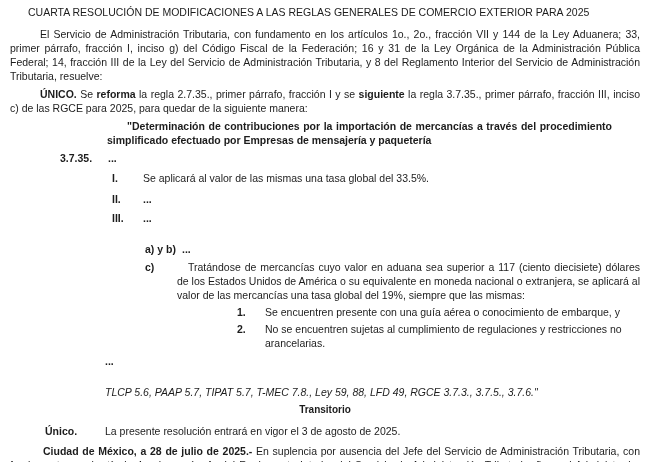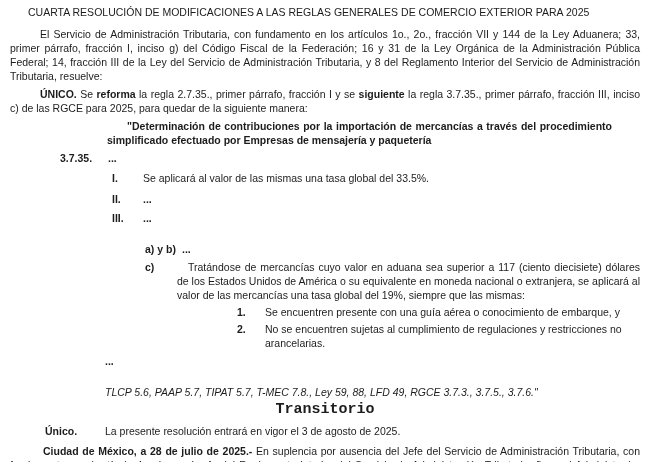--- a/index.html
+++ b/index.html
@@ -45,23 +45,23 @@
   .inciso-c .itext { text-align: justify; text-indent: 11px; }
   .numeral-row { margin-left: 227px; }
   .numeral-1 { margin-bottom: 3px; }
   .numeral-2 { margin-bottom: 4px; }
   .numeral-row .marker { width: 28px; }
   .bold { font-weight: bold; }
   .ellipsis-line { margin: 0 0 2px 95px; font-weight: bold; }
   .refs-line { margin: 17px 0 4px 95px; font-style: italic; }
   .transitory-heading {
     text-align: center;
-    font-family: Liberation Mono, monospace;
+    font-family: Liberation Sans, sans-serif;
     font-weight: bold;
-    font-size: 15px;
+    font-size: 10px;
     margin: 0 0 7px 0;
   }
   .unico-row { margin: 0 0 6px 35px; }
   .unico-row .marker { width: 60px; }
   .salutation { margin: 0 0 3px 0; text-indent: 33px; }
   .closing {
     margin: 0;
     text-align: justify;
     text-indent: 33px;
   }

